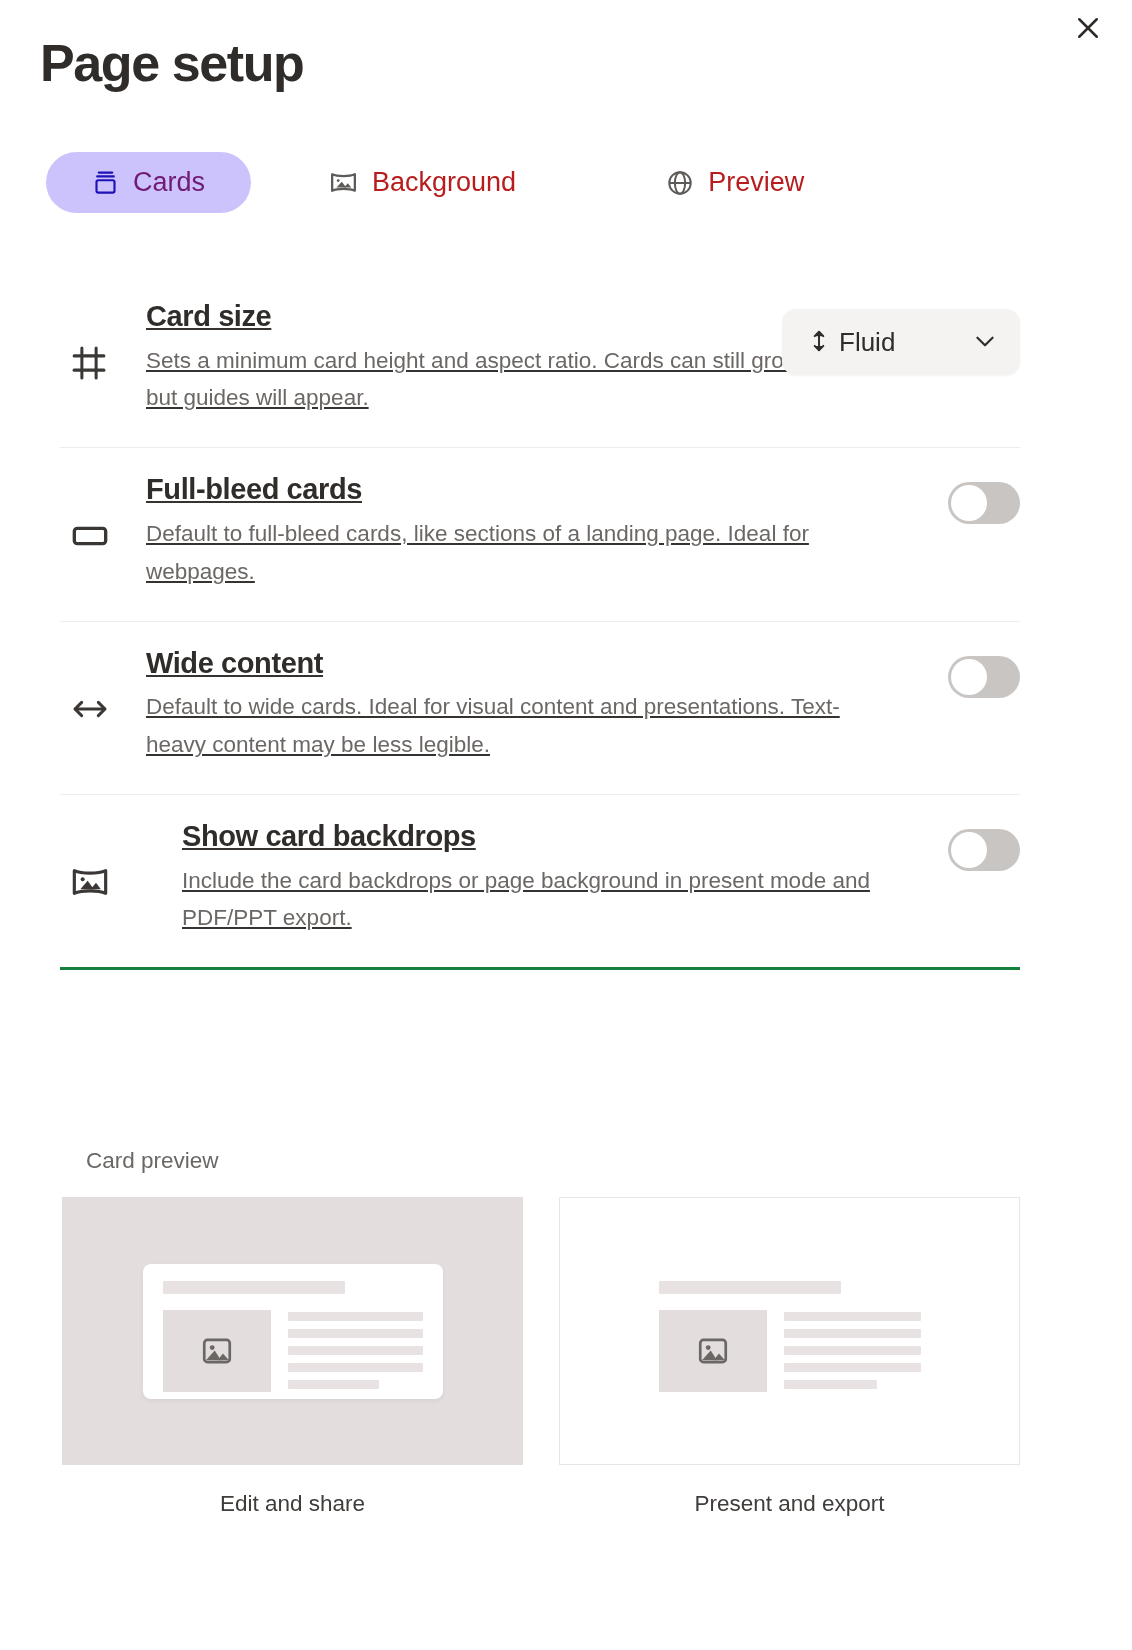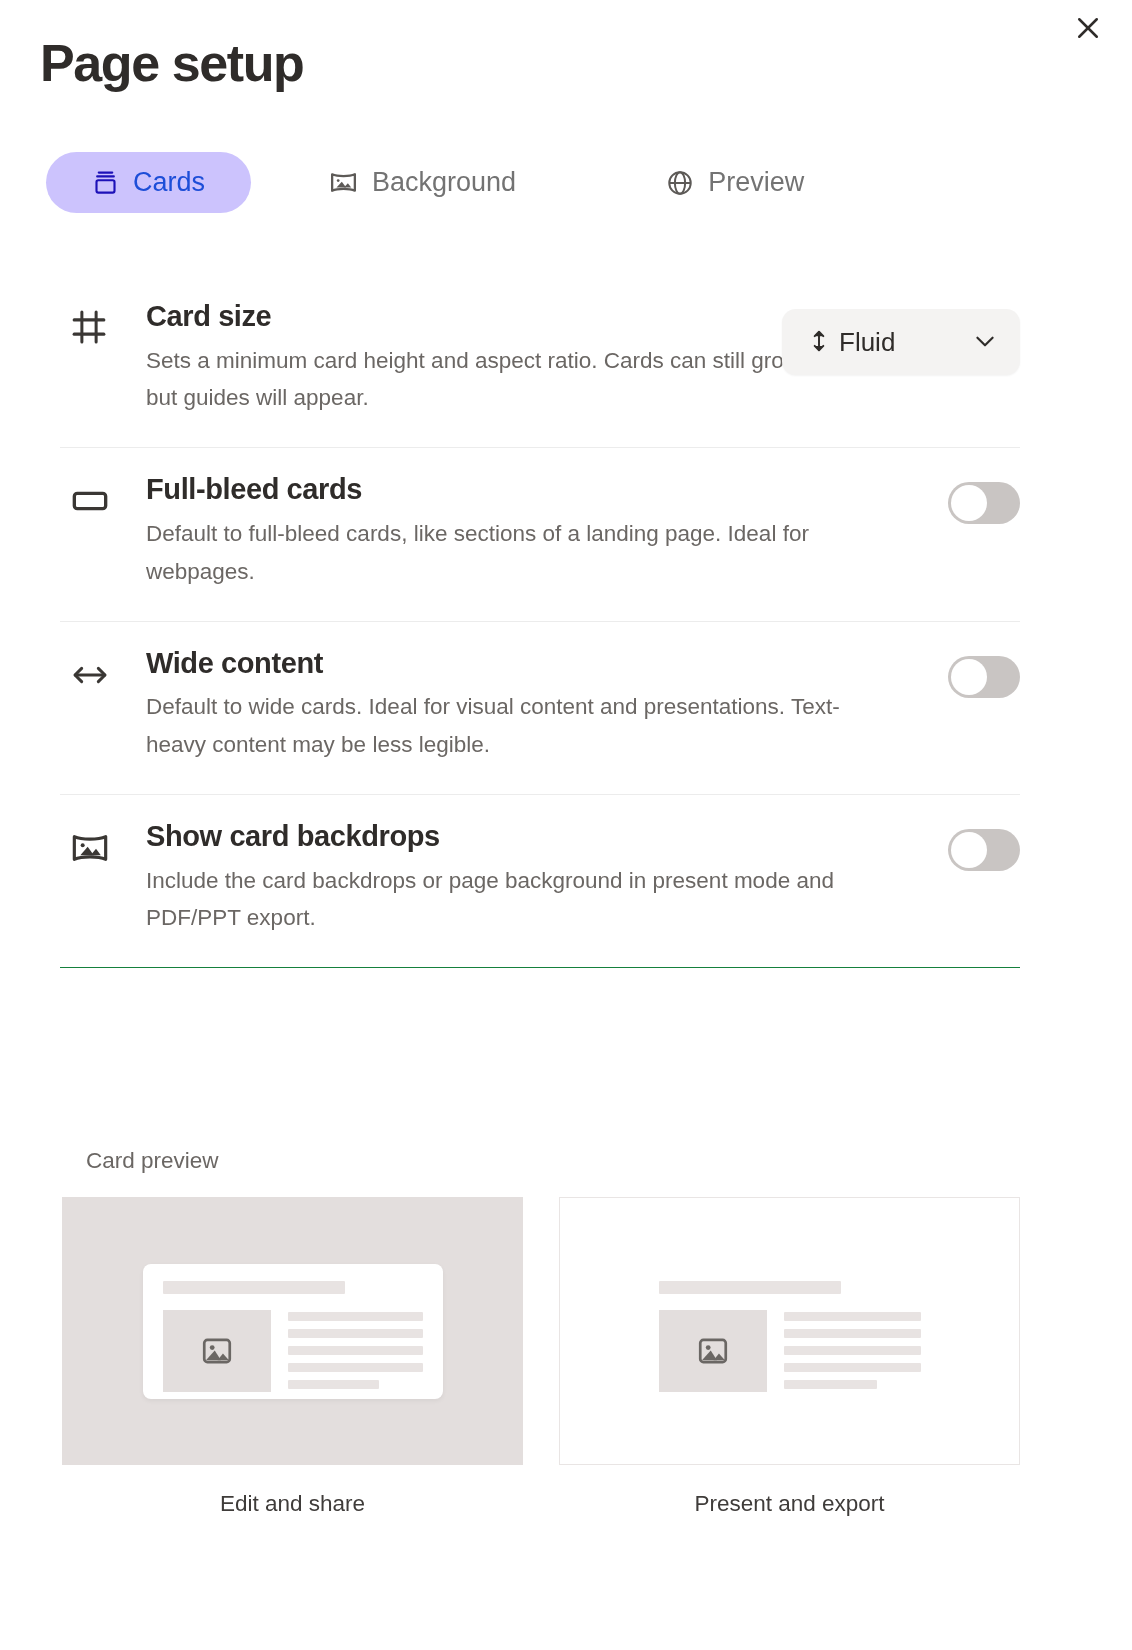--- a/index.html
+++ b/index.html
@@ -64,51 +64,52 @@
     align-items: center;
     gap: 14px;
     height: 61px;
     padding: 0 34px;
     border-radius: 32px;
     border: none;
     background: transparent;
     cursor: pointer;
     font-family: "Liberation Sans", sans-serif;
     font-size: 27px;
-    color: #737373;
+    color: #b91c1c;
     white-space: nowrap;
   }
   .tab.active {
     background: #ccc3fd;
-    color: #1d4ed8;
+    color: #701a75;
     font-weight: 500;
     padding: 0 46px;
     text-align: right;
   }
   .tab-icon { display: flex; align-items: center; }
 
   
   .tab-gap-1 { width: 44px; }
   .tab-gap-2 { width: 82px; }
 
   
   .rows {
     position: absolute;
     left: 60px;
     top: 275px;
     width: 960px;
   }
   .row {
     position: relative;
     display: flex;
-    align-items: flex-start;
+    align-items: center;
     padding: 23px 0 30px 0;
+    text-decoration: underline;
   }
   .row + .row { border-top: 1px solid #ececec; }
-  .row-divider-after { border-bottom: 1px solid #15803d; }
+  .row-divider-after { border-bottom: 3px solid #15803d; gap: 36px; }
 
   .row-icon {
     width: 86px;
     flex: 0 0 86px;
     padding-top: 10px;
     display: flex;
     justify-content: flex-start;
     padding-left: 10px;
   }
   .row-body {

